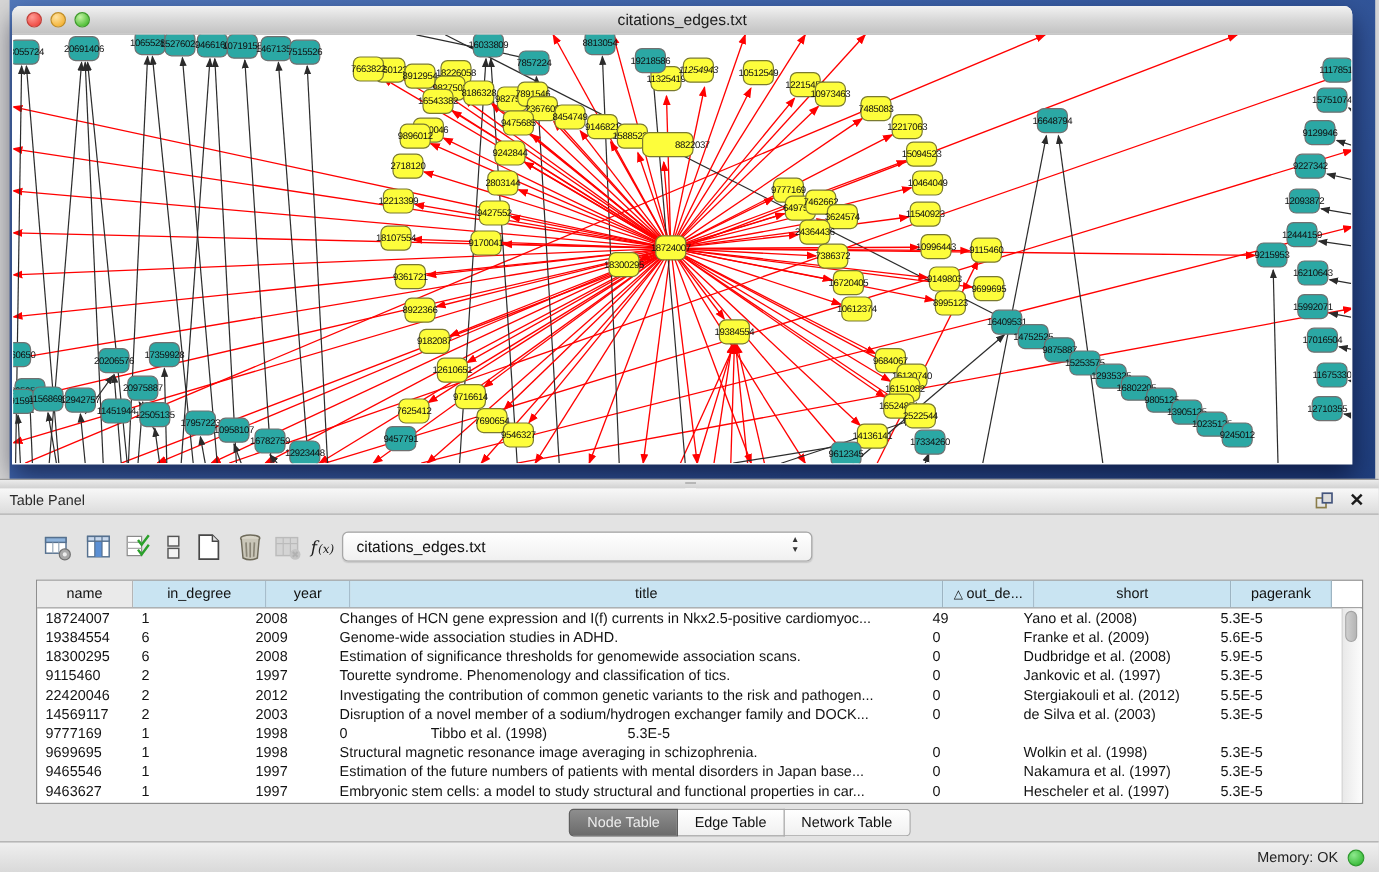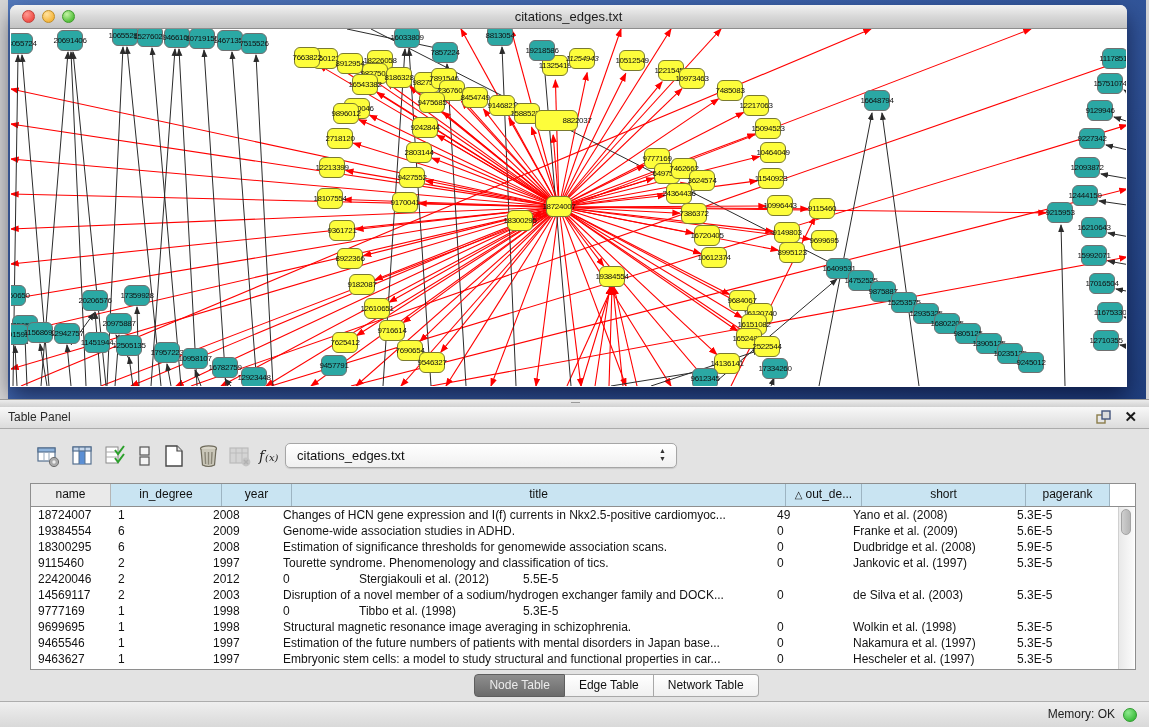--- a/index.html
+++ b/index.html
@@ -759,20 +759,21 @@
           <div class="td" style="width: 70px;">1997</div>
           <div class="td" style="width: 494px;">Tourette syndrome. Phenomenology and classification of tics.</div>
           <div class="td" style="width: 76px;">0</div>
           <div class="td" style="width: 164px;">Jankovic et al. (1997)</div>
           <div class="td" style="width: 84px;">5.3E-5</div>
         </div>
         <div class="tr">
           <div class="td" style="width: 80px;">22420046</div>
           <div class="td" style="width: 95px;">2</div>
           <div class="td" style="width: 70px;">2012</div>
+          <div class="td" style="width: 494px;">Investigating the contribution of common genetic variants to the risk and pathogen...</div>
           <div class="td" style="width: 76px;">0</div>
           <div class="td" style="width: 164px;">Stergiakouli et al. (2012)</div>
           <div class="td" style="width: 84px;">5.5E-5</div>
         </div>
         <div class="tr">
           <div class="td" style="width: 80px;">14569117</div>
           <div class="td" style="width: 95px;">2</div>
           <div class="td" style="width: 70px;">2003</div>
           <div class="td" style="width: 494px;">Disruption of a novel member of a sodium/hydrogen exchanger family and DOCK...</div>
           <div class="td" style="width: 76px;">0</div>

